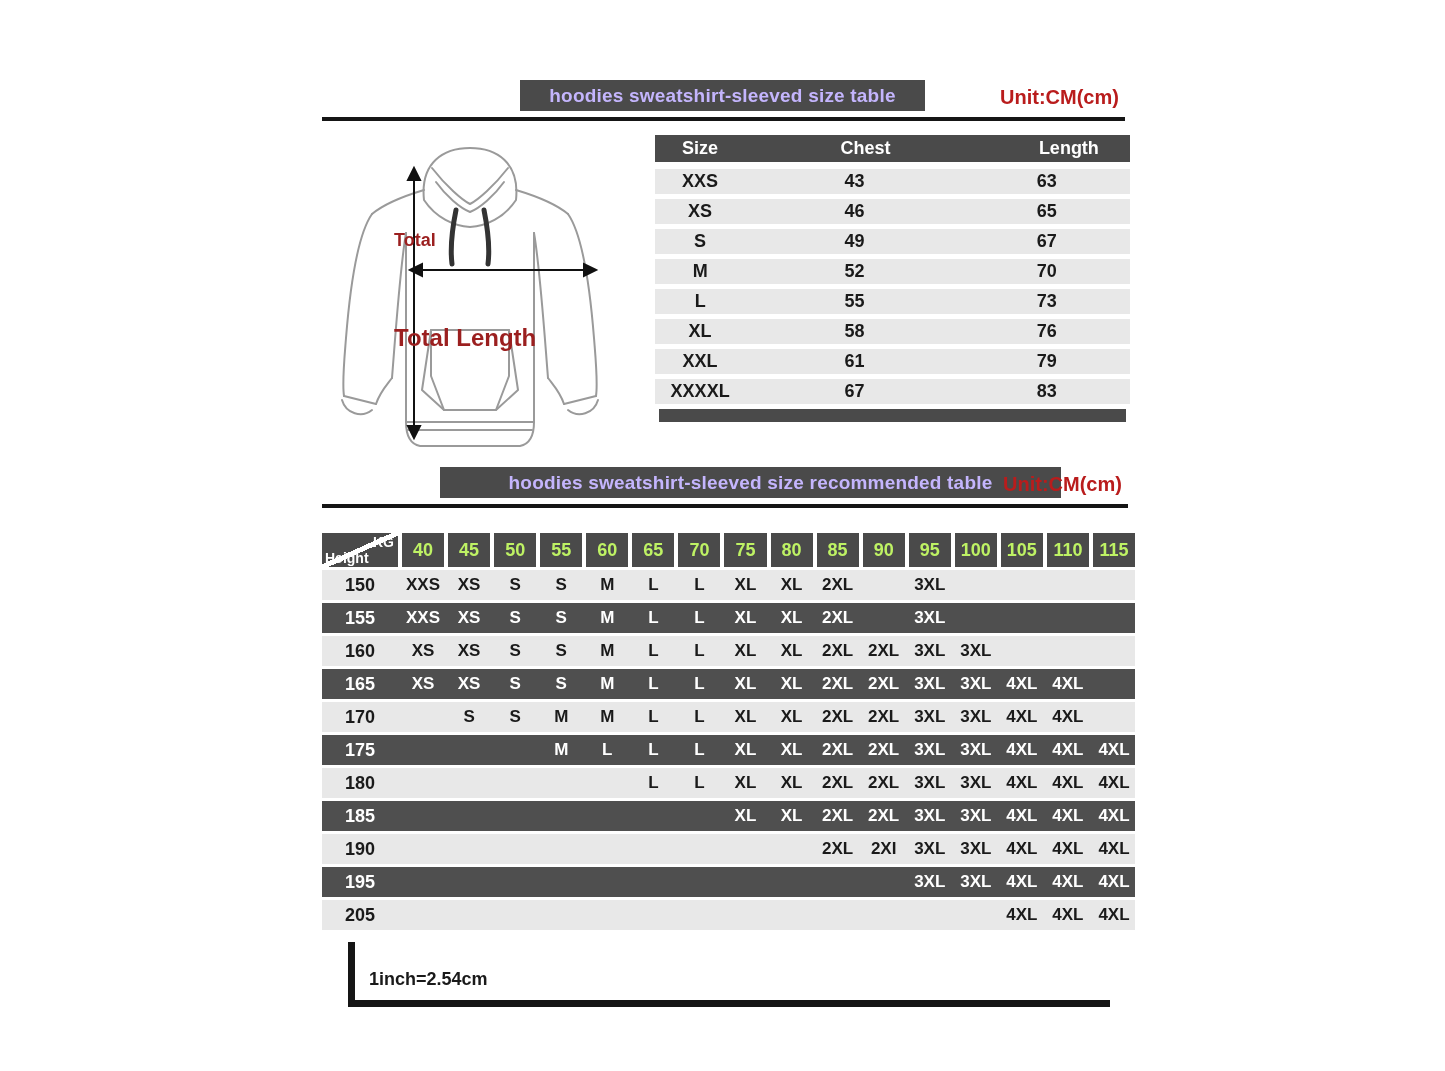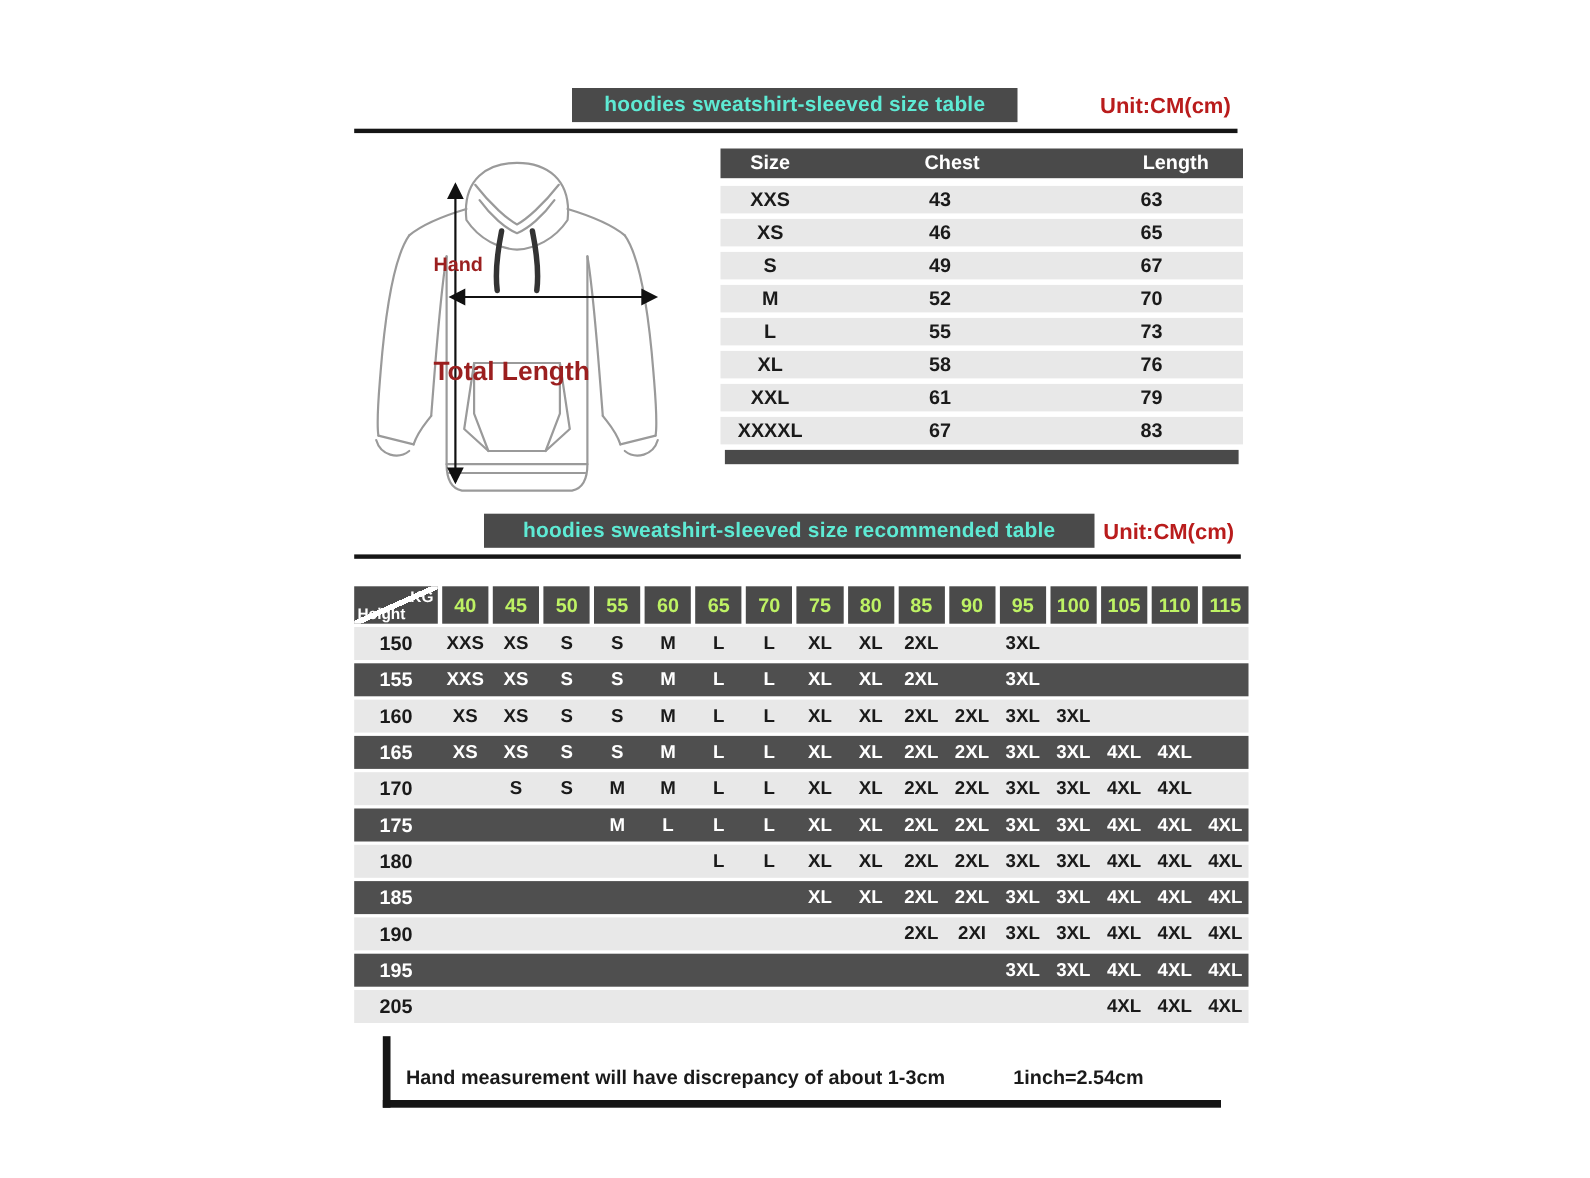--- a/index.html
+++ b/index.html
@@ -7,21 +7,21 @@
     --row-light:#e8e8e8;
     --row-dark:#4f4f4f;
     --accent-red:#9b1f1f;
     --ink:#1a1a1a;
   }
   *{box-sizing:border-box;margin:0;padding:0;}
   html,body{background:#ffffff;}
   body{font-family:"Liberation Sans","DejaVu Sans",sans-serif;color:var(--ink);}
   #canvas{position:relative;width:1445px;height:1071px;background:#fff;overflow:hidden;}
 
-  .titlebar{position:absolute;background:var(--bar-dark);color:#5eead4;font-weight:bold;
+  .titlebar{position:absolute;background:var(--bar-dark);color:#c4b5fd;font-weight:bold;
             display:flex;align-items:center;justify-content:center;font-size:19px;letter-spacing:.2px;}
   .unit{position:absolute;font-weight:bold;font-size:20px;color:#b91c1c;text-align:center;}
   .rule{position:absolute;height:4px;background:#151515;}
 
   
   #size-table{position:absolute;left:655px;top:135px;width:475px;}
   .st-grid{display:grid;grid-template-columns:19% 46% 35%;}
   #size-table .head{background:var(--bar-dark);color:#fff;height:27px;align-items:center;
                     font-weight:bold;font-size:18px;margin-bottom:7px;gap:11px;}
   #size-table .head b{text-align:center;}
@@ -108,21 +108,21 @@
         <path d="M82,132 l12,-6 l0,12 Z"></path>
         <path d="M268,132 l-12,-6 l0,12 Z"></path>
       </g>
 
       <g stroke="#111" stroke-width="2" fill="#111">
         <line x1="86" y1="30" x2="86" y2="300"></line>
         <path d="M86,30 l-6,12 l12,0 Z"></path>
         <path d="M86,300 l-6,-12 l12,0 Z"></path>
       </g>
     </svg>
-    <span class="fig-label" id="bust-label">Hand</span>
+    <span class="fig-label" id="bust-label">Total</span>
     <span class="fig-label" id="len-label">Total Length</span>
   </div>
 
   <div id="size-table">
     <div class="st-grid head">
       <b>Size</b>
       <b>Chest</b>
       <b>Length</b>
     </div>
     <div class="st-grid st-row">
@@ -161,21 +161,21 @@
       <b>79</b>
     </div>
     <div class="st-grid st-row">
       <b>XXXXL</b>
       <b>67</b>
       <b>83</b>
     </div>
     <div class="foot"></div>
   </div>
 
-  <div class="titlebar" style="left:440px;top:467px;width:555px;height:31px;">hoodies sweatshirt-sleeved size recommended table</div>
+  <div class="titlebar" style="left:440px;top:467px;width:621px;height:31px;">hoodies sweatshirt-sleeved size recommended table</div>
   <div class="unit" style="left:1003px;top:473px;">Unit:CM(cm)</div>
   <div class="rule" style="left:322px;top:504px;width:806px;"></div>
 
   <div id="rec-table">
     <div class="rt-grid" id="rec-head">
       <div id="corner">
         <span class="kg">KG</span>
         <span class="hgt">Height</span>
       </div>
       <div class="box">40</div>
@@ -411,17 +411,16 @@
       <b class="c"></b>
       <b class="c"></b>
       <b class="c"></b>
       <b class="c">4XL</b>
       <b class="c">4XL</b>
       <b class="c">4XL</b>
     </div>
   </div>
 
   <div id="footnote">
-    <span>Hand measurement will have discrepancy of about  1-3cm</span>
     <span>1inch=2.54cm</span>
   </div>
 
 </div>
 
 </body></html>

